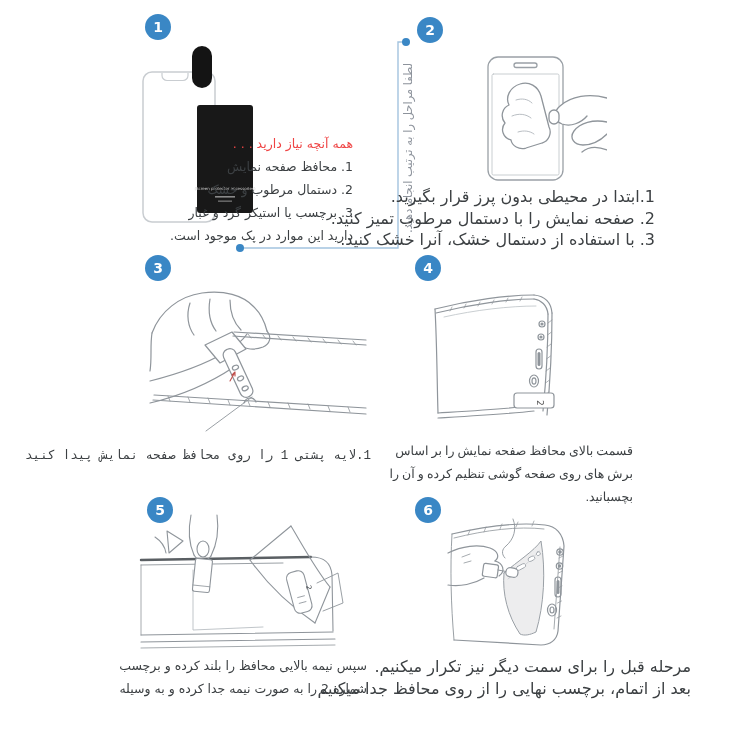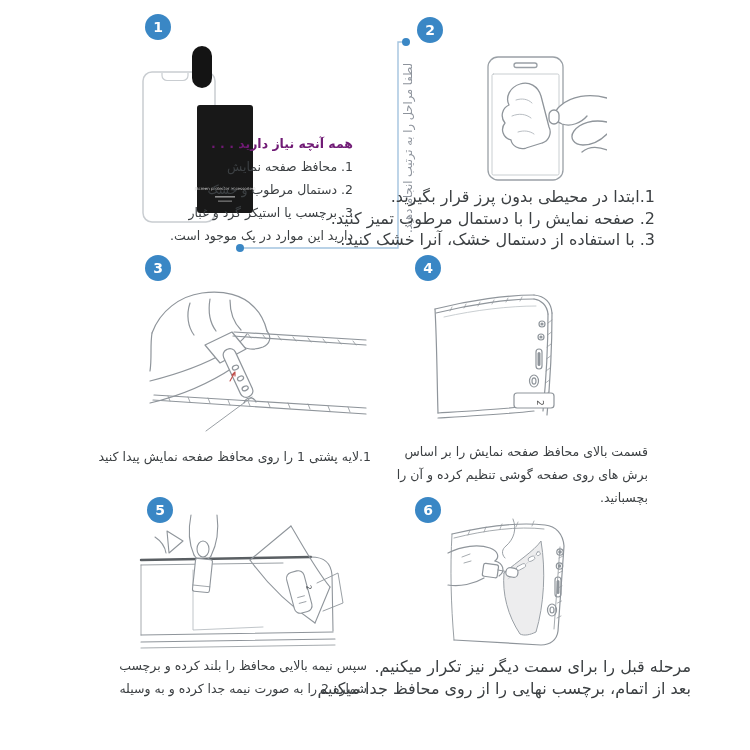--- a/index.html
+++ b/index.html
@@ -7,21 +7,21 @@
   body { font-family:"DejaVu Sans", sans-serif; }
   .canvas { position:relative; width:750px; height:750px; background:#fff; overflow:hidden; }
   .badge {
     position:absolute; width:26px; height:26px; border-radius:50%;
     background:#3a87c5; color:#fff; display:flex; align-items:center; justify-content:center;
     font-size:14px; font-weight:bold;
   }
   .illus { position:absolute; }
   .txt { position:absolute; direction:rtl; text-align:right; color:#3c4043; font-size:12.5px; line-height:23px; white-space:nowrap; }
   .txt.lh21 { line-height:21.5px; font-size:16px; }
-  .t-title { color:#701a75; font-weight:bold; }
+  .t-title { color:#ef4444; font-weight:normal; }
   .vnote {
     position:absolute; left:314px; top:140px; width:190px; height:16px;
     color:#8d939c; font-size:11.5px; text-align:center; direction:rtl;
     transform:rotate(-90deg); white-space:nowrap;
   }
   .connector { position:absolute; left:0; top:0; pointer-events:none; }
   svg { display:block; }
 </style>
 </head>
 <body>
@@ -110,21 +110,21 @@
         <path d="M100 51 l3 4 M115 52 l3 4 M130 53 l3 4 M145 54 l3 4 M160 55 l3 4 M175 56 l3 4 M190 57 l3 4 M205 58 l3 4" stroke-width="0.8"></path>
         <path d="M6 112 L218 125"></path>
         <path d="M5 117 L218 131"></path>
         <path d="M20 113 l2 5 M40 114 l2 5 M60 115 l2 5 M80 117 l2 5 M100 118 l2 5 M120 119 l2 5 M140 120 l2 5 M160 121 l2 5 M180 123 l2 5 M200 124 l2 5" stroke-width="0.8"></path>
       </g>
       <path d="M96 120 c2 -6 9 -7 12 -1"></path>
       <path d="M58 148 L104 114" stroke-width="0.9"></path>
       <path d="M82 98 l5 -9 M84 92 l3 -3 l0 4" stroke="#c0504d" stroke-width="1.1"></path>
     </g>
   </svg>
-  <div class="txt" style="right:379px; top:445px;">
+  <div class="txt" style="right:379px; top:445px;font-family:Liberation Mono, monospace;">
     <div>1.لایه پشتی 1 را روی محافظ صفحه نمایش پیدا کنید</div>
   </div>
 
   <div class="badge" style="left:415px; top:255px;">
     <span>4</span>
   </div>
   <svg class="illus" style="left:430px; top:283px;" width="140" height="145" viewBox="0 0 140 145">
     <g stroke="#8f959b" fill="none" stroke-width="1.2" stroke-linecap="round" stroke-linejoin="round">
       <g>
         <path d="M5 26 C40 17 78 12 104 12"></path>
@@ -149,21 +149,21 @@
         <rect x="107.5" y="69" width="3" height="14" rx="1.5" fill="#8f959b" stroke="none"></rect>
         <ellipse cx="104" cy="98" rx="4.5" ry="6"></ellipse>
         <ellipse cx="104" cy="98" rx="2" ry="3.2"></ellipse>
       </g>
       <g>
         <rect x="84" y="110" width="40" height="15" rx="3" fill="#fff"></rect>
         <text x="111" y="121" font-size="9" fill="#555" stroke="none" transform="rotate(90 111 117)">2</text>
       </g>
     </g>
   </svg>
-  <div class="txt" style="right:102px; top:440px;">
+  <div class="txt" style="right:117px; top:440px;font-family:Liberation Serif, serif;">
     <div>قسمت بالای محافظ صفحه نمایش را بر اساس</div>
     <div>برش های روی صفحه گوشی تنظیم کرده و آن را</div>
     <div>بچسبانید.</div>
   </div>
 
   <div class="badge" style="left:147px; top:497px;">
     <span>5</span>
   </div>
   <svg class="illus" style="left:133px; top:513px;" width="220" height="145" viewBox="0 0 220 145">
     <g stroke="#8f959b" fill="none" stroke-width="1.1" stroke-linecap="round" stroke-linejoin="round">

